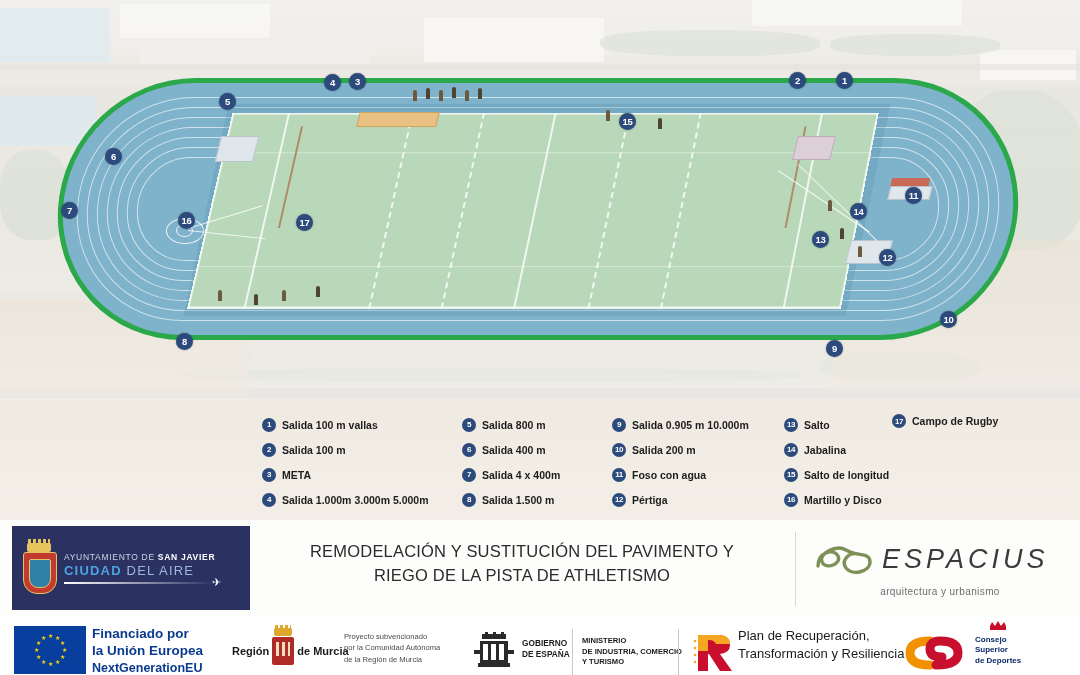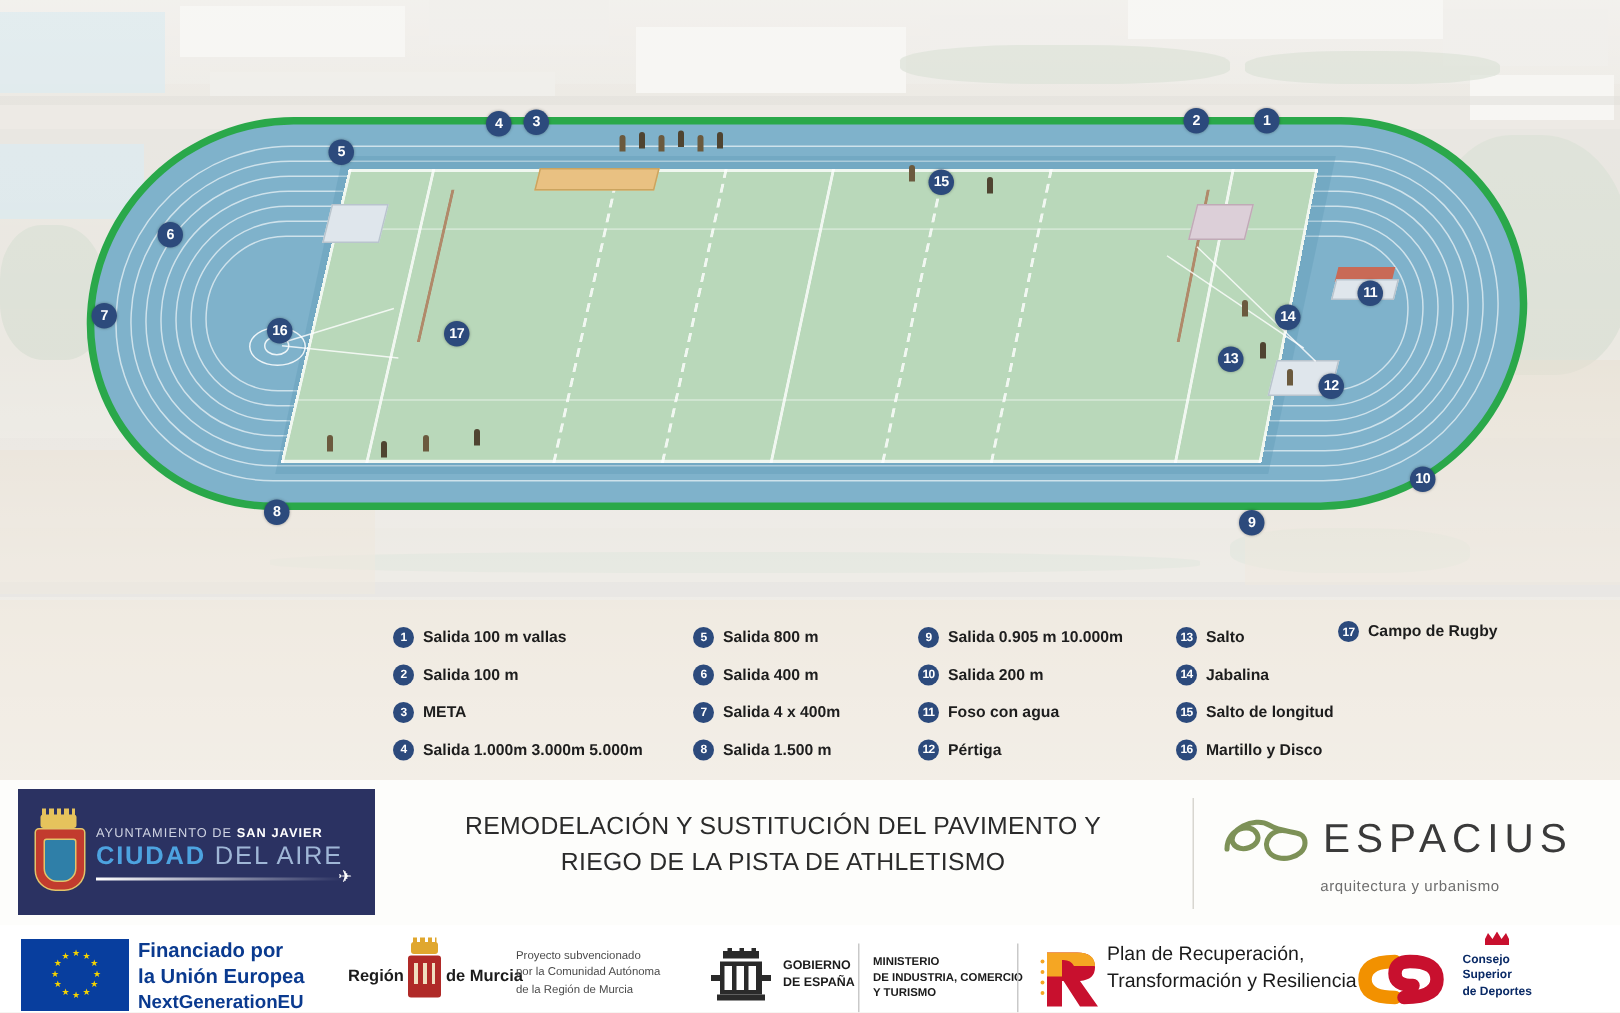--- a/index.html
+++ b/index.html
@@ -96,29 +96,29 @@
   .shield{width:38px;height:50px;position:relative;flex:0 0 auto;}
   .shield-body{position:absolute;left:3px;top:9px;width:32px;height:40px;background:#c23b2e;
     border:1.5px solid #e2c46a;border-radius:3px 3px 14px 14px;}
   .shield-in{position:absolute;left:9px;top:16px;width:20px;height:27px;background:#2f7fa8;border-radius:2px 2px 9px 9px;border:1px solid #e2c46a;}
   .crown{position:absolute;left:7px;top:0;width:24px;height:9px;background:#e6c35c;border-radius:2px;}
   .crown:before{content:"";position:absolute;left:1px;top:-4px;width:22px;height:5px;
     background:repeating-linear-gradient(90deg,#e6c35c 0 3px,transparent 3px 5px);}
   .sj-text{display:flex;flex-direction:column;gap:1px;}
   .sj-l1{font-size:8.5px;color:#cfd3e2;letter-spacing:.7px;}
   .sj-l1 b{color:#ffffff;}
-  .sj-l2{font-size:17px;letter-spacing:1.2px;color:#9fb6d6;}
+  .sj-l2{font-size:13px;letter-spacing:1.2px;color:#9fb6d6;}
   .sj-l2 b{color:#4da3e0;}
   .sj-rule{margin-top:3px;height:2px;background:linear-gradient(90deg,#ffffff,rgba(255,255,255,0));position:relative;}
   .plane{position:absolute;right:-6px;top:-5px;color:#fff;font-size:11px;line-height:1;}
   .proj-title{position:absolute;left:262px;top:20px;width:520px;text-align:center;
     font-size:16.5px;color:#2b2b2b;line-height:1.45;letter-spacing:.2px;}
   .vdiv{position:absolute;left:795px;top:12px;width:1px;height:74px;background:#d8d6d0;}
   .logo-esp{position:absolute;left:812px;top:16px;width:256px;height:70px;}
-  .esp-row{display:flex;align-items:center;gap:4px;}
+  .esp-row{display:flex;align-items:center;gap:4px;font-style:italic;}
   .esp-mark{width:66px;height:46px;flex:0 0 auto;}
   .esp-name{font-size:27px;letter-spacing:4px;color:#3a3a3a;}
   .esp-sub{margin-top:4px;text-align:center;font-size:10px;color:#6d6d6d;letter-spacing:.4px;}
 
   
   .funding{position:absolute;left:0;top:617px;width:1080px;height:58px;background:#ffffff;overflow:hidden;}
   .eu-flag{position:absolute;left:14px;top:9px;width:72px;height:48px;background:#083e9e;}
   .eu-star{position:absolute;width:4px;height:4px;color:#f5d300;font-size:6px;line-height:4px;text-align:center;}
   .eu-text{position:absolute;left:92px;top:8px;font-size:13.5px;font-weight:bold;color:#0a3a8f;line-height:1.28;}
   .eu-text .sm{font-size:12.5px;}

